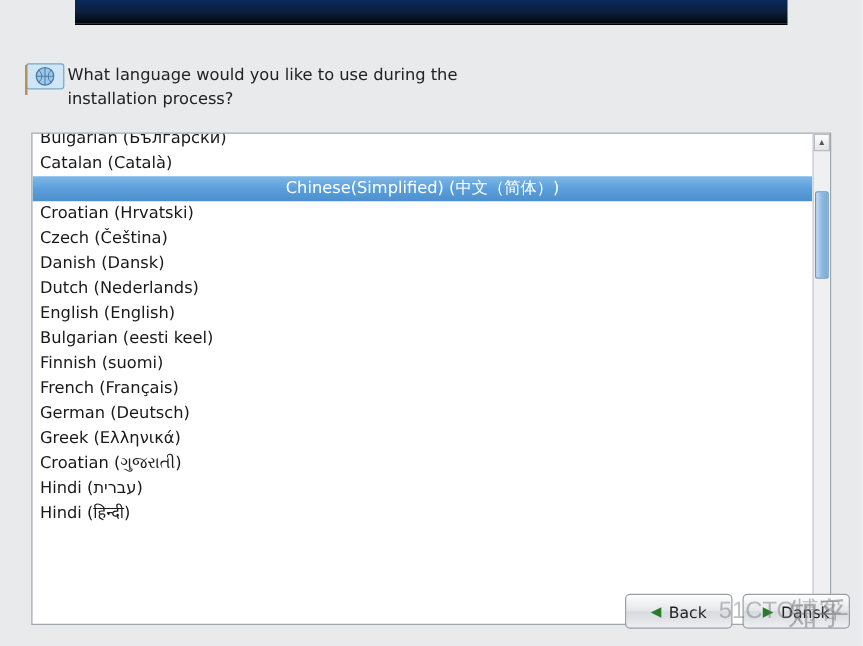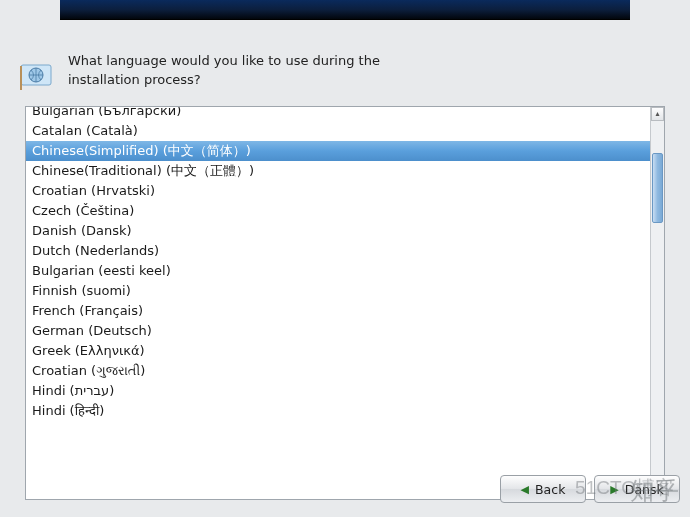--- a/index.html
+++ b/index.html
@@ -12,22 +12,21 @@
   }
   .banner {
     margin: 0 auto;
     width: 570px;
     height: 20px;
     background: linear-gradient(180deg, #0a2a5c 0%, #0c1f3e 50%, #02060c 100%);
     border-bottom: 1px solid #000;
   }
   .prompt-row {
     display: flex;
-    align-items: flex-end;
-    gap: 14px;
+    align-items: flex-start;
     padding: 30px 20px 16px 20px;
   }
   .globe-icon {
     width: 34px; height: 26px;
     display: flex; align-items: center; justify-content: center;
   }
   .globe-icon svg { display: block; }
   .prompt-text { line-height: 1.45; padding-top: 2px; }
 
   .listbox-wrap {
@@ -48,20 +47,21 @@
     height: 20px;
     line-height: 16px;
     font-size: 13px;
     white-space: nowrap;
     cursor: default;
     color: #1a1a1a;
   }
   .lang-item.selected {
     background: linear-gradient(180deg, #7fb7e6 0%, #5a9fdc 50%, #4c8fcc 100%);
     color: #fff;
+    text-align: center;
   }
   .scrollbar {
     width: 14px;
     border-left: 1px solid #c5c9cd;
     background: #eef0f2;
     display: flex;
     flex-direction: column;
   }
   .sb-btn {
     height: 14px;
@@ -144,25 +144,25 @@
     <div>What language would you like to use during the</div>
     <div>installation process?</div>
   </div>
 </div>
 
 <div class="listbox-wrap">
   <div class="listbox" id="lang-list">
       <div class="lang-item" style="margin-top: -8px;">Bulgarian (Български)</div>
       <div class="lang-item">Catalan (Català)</div>
       <div class="lang-item selected">Chinese(Simplified) (中文（简体）)</div>
-      <div class="lang-item">Chinese(Traditional) (中文（正體）)</div>
       <div class="lang-item">Croatian (Hrvatski)</div>
       <div class="lang-item">Czech (Čeština)</div>
       <div class="lang-item">Danish (Dansk)</div>
       <div class="lang-item">Dutch (Nederlands)</div>
+      <div class="lang-item">English (English)</div>
       <div class="lang-item">Bulgarian (eesti keel)</div>
       <div class="lang-item">Finnish (suomi)</div>
       <div class="lang-item">French (Français)</div>
       <div class="lang-item">German (Deutsch)</div>
       <div class="lang-item">Greek (Ελληνικά)</div>
       <div class="lang-item">Croatian (ગુજરાતી)</div>
       <div class="lang-item">Hindi (עברית)</div>
       <div class="lang-item">Hindi (हिन्दी)</div>
     </div>
   <div class="scrollbar">

